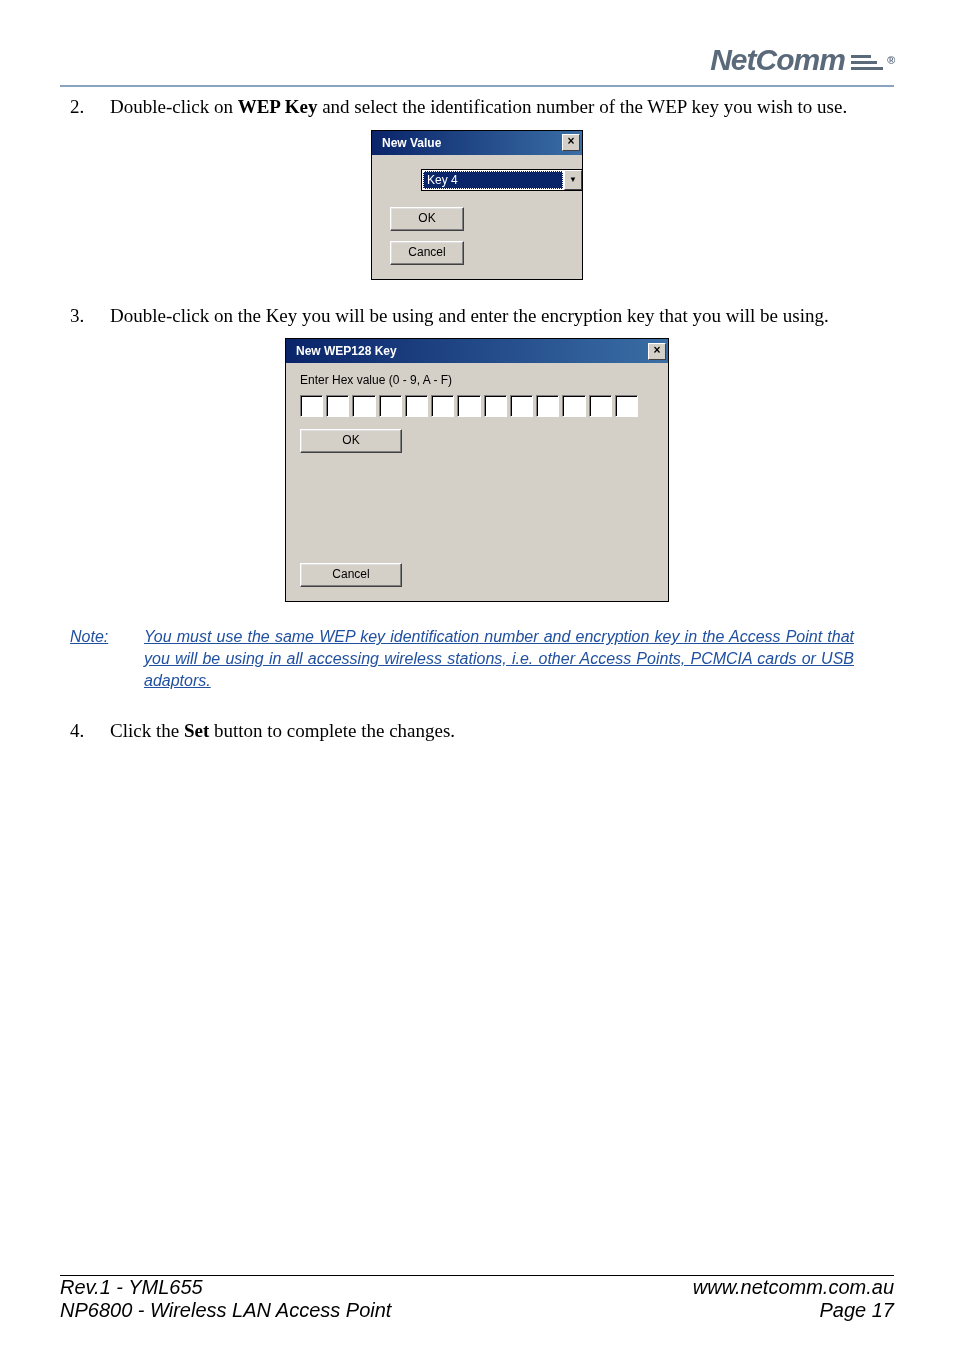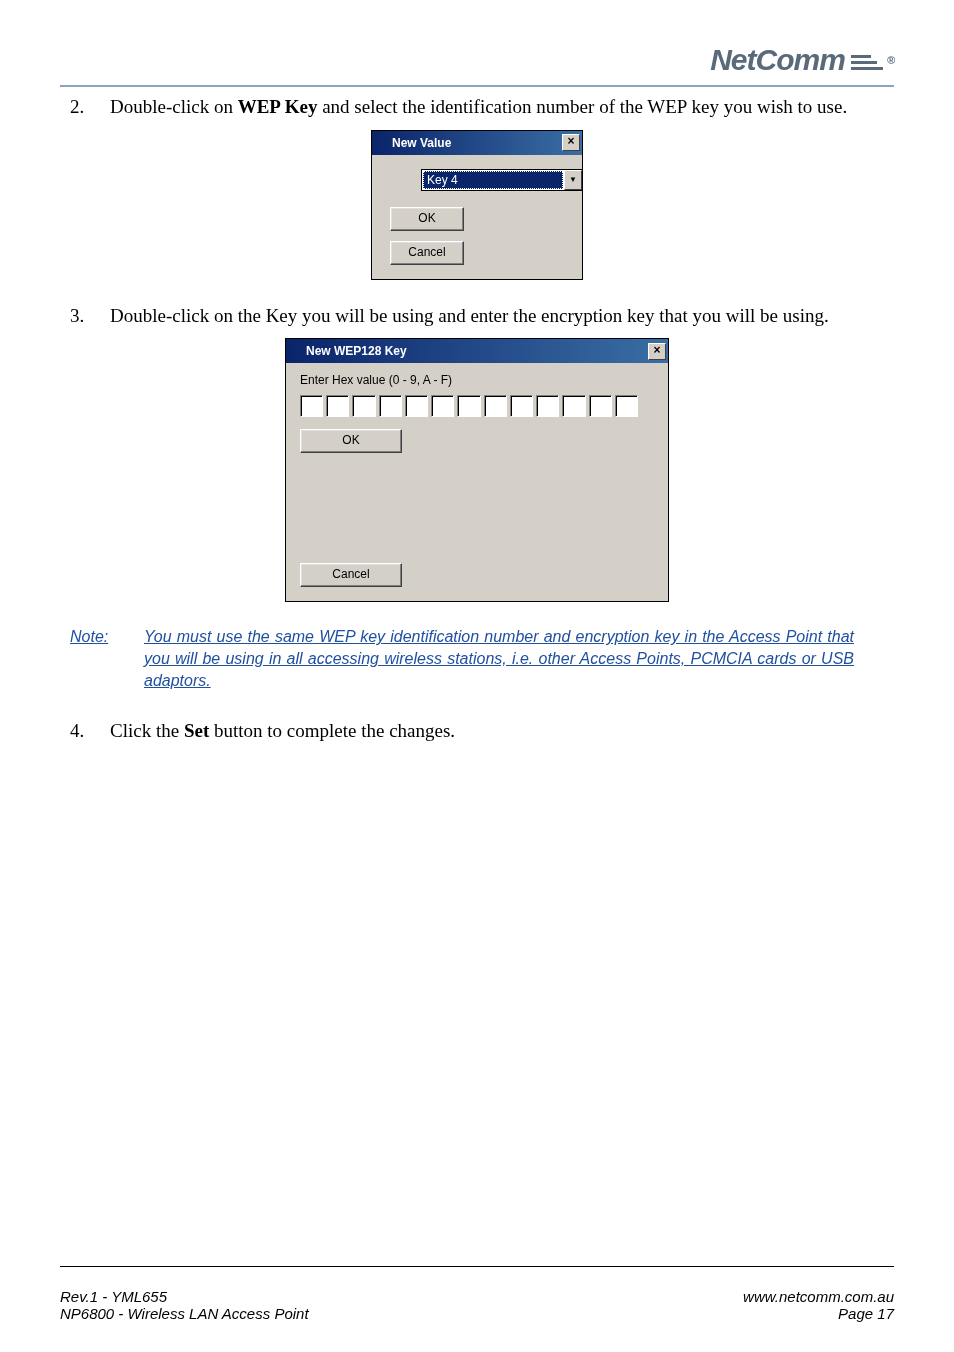--- a/index.html
+++ b/index.html
@@ -84,21 +84,21 @@
     font-family: Tahoma, Arial, sans-serif;
     font-size: 12px;
   }
   .titlebar {
     background: linear-gradient(to right, #0a246a, #3a6ea5);
     color: #ffffff;
     font-weight: bold;
     display: flex;
     justify-content: space-between;
     align-items: center;
-    padding: 2px 2px 2px 20px;
+    padding: 2px 2px 2px 10px;
     height: 20px;
   }
   .titlebar-close {
     width: 16px;
     height: 15px;
     background: #d4d0c8;
     border: 1px solid #fff;
     border-right-color: #404040;
     border-bottom-color: #404040;
     color: #000;
@@ -197,26 +197,26 @@
   }
   .note-body {
     flex: 1;
   }
   .footer {
     position: absolute;
     left: 60px;
     right: 60px;
     bottom: 30px;
     border-top: 1px solid #000;
-    padding-top: 21px;
+    padding-top: 0;
     display: flex;
     justify-content: space-between;
     font-family: Arial, Helvetica, sans-serif;
     font-style: italic;
-    font-size: 15px;
+    font-size: 20px;
     color: #000;
   }
   .footer-left { text-align: left; }
   .footer-right { text-align: right; }
 </style>
 </head>
 <body>
 
 <div class="page">
 

